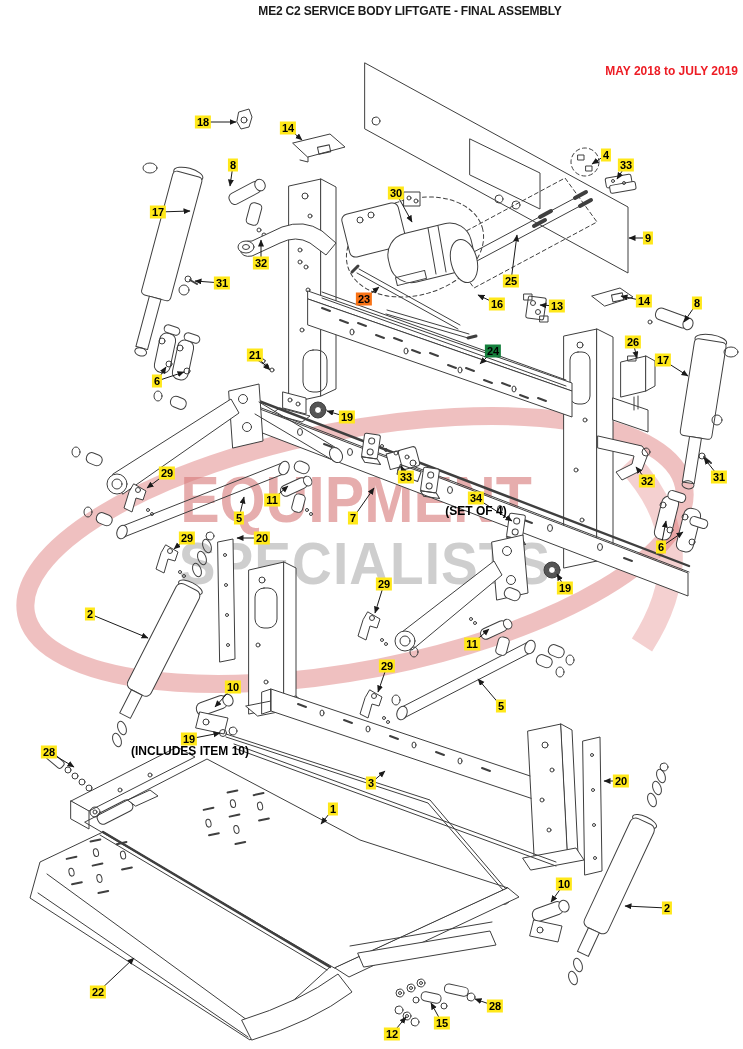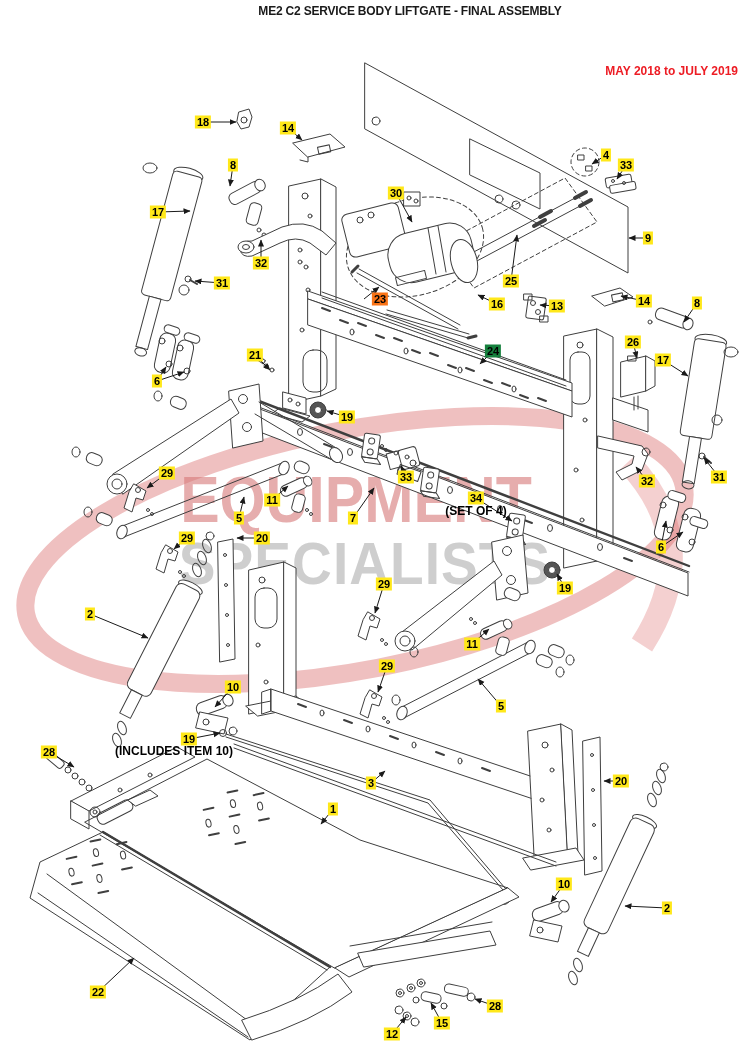--- a/index.html
+++ b/index.html
@@ -698,21 +698,21 @@
       <div class="callout" style="left: 233px; top: 165px; background: rgb(255, 232, 26); color: rgb(0, 0, 0);">8</div>
       <div class="callout" style="left: 158px; top: 212px; background: rgb(255, 232, 26); color: rgb(0, 0, 0);">17</div>
       <div class="callout" style="left: 261px; top: 263px; background: rgb(255, 232, 26); color: rgb(0, 0, 0);">32</div>
       <div class="callout" style="left: 222px; top: 283px; background: rgb(255, 232, 26); color: rgb(0, 0, 0);">31</div>
       <div class="callout" style="left: 396px; top: 193px; background: rgb(255, 232, 26); color: rgb(0, 0, 0);">30</div>
       <div class="callout" style="left: 606px; top: 155px; background: rgb(255, 232, 26); color: rgb(0, 0, 0);">4</div>
       <div class="callout" style="left: 626px; top: 165px; background: rgb(255, 232, 26); color: rgb(0, 0, 0);">33</div>
       <div class="callout" style="left: 648px; top: 238px; background: rgb(255, 232, 26); color: rgb(0, 0, 0);">9</div>
       <div class="callout" style="left: 511px; top: 281px; background: rgb(255, 232, 26); color: rgb(0, 0, 0);">25</div>
       <div class="callout" style="left: 497px; top: 304px; background: rgb(255, 232, 26); color: rgb(0, 0, 0);">16</div>
-      <div class="callout" style="left: 380px; top: 299px; background: #f97316; color: rgb(0, 0, 0);">23</div>
+      <div class="callout" style="left: 364px; top: 299px; background: #f97316; color: rgb(0, 0, 0);">23</div>
       <div class="callout" style="left: 557px; top: 306px; background: rgb(255, 232, 26); color: rgb(0, 0, 0);">13</div>
       <div class="callout" style="left: 644px; top: 301px; background: rgb(255, 232, 26); color: rgb(0, 0, 0);">14</div>
       <div class="callout" style="left: 697px; top: 303px; background: rgb(255, 232, 26); color: rgb(0, 0, 0);">8</div>
       <div class="callout" style="left: 633px; top: 342px; background: rgb(255, 232, 26); color: rgb(0, 0, 0);">26</div>
       <div class="callout" style="left: 663px; top: 360px; background: rgb(255, 232, 26); color: rgb(0, 0, 0);">17</div>
       <div class="callout" style="left: 493px; top: 351px; background: #15803d; color: rgb(0, 0, 0);">24</div>
       <div class="callout" style="left: 255px; top: 355px; background: rgb(255, 232, 26); color: rgb(0, 0, 0);">21</div>
       <div class="callout" style="left: 157px; top: 381px; background: rgb(255, 232, 26); color: rgb(0, 0, 0);">6</div>
       <div class="callout" style="left: 347px; top: 417px; background: rgb(255, 232, 26); color: rgb(0, 0, 0);">19</div>
       <div class="callout" style="left: 167px; top: 473px; background: rgb(255, 232, 26); color: rgb(0, 0, 0);">29</div>
@@ -728,21 +728,21 @@
       <div class="callout" style="left: 262px; top: 538px; background: rgb(255, 232, 26); color: rgb(0, 0, 0);">20</div>
       <div class="callout" style="left: 661px; top: 547px; background: rgb(255, 232, 26); color: rgb(0, 0, 0);">6</div>
       <div class="callout" style="left: 565px; top: 588px; background: rgb(255, 232, 26); color: rgb(0, 0, 0);">19</div>
       <div class="callout" style="left: 384px; top: 584px; background: rgb(255, 232, 26); color: rgb(0, 0, 0);">29</div>
       <div class="callout" style="left: 90px; top: 614px; background: rgb(255, 232, 26); color: rgb(0, 0, 0);">2</div>
       <div class="callout" style="left: 472px; top: 644px; background: rgb(255, 232, 26); color: rgb(0, 0, 0);">11</div>
       <div class="callout" style="left: 387px; top: 666px; background: rgb(255, 232, 26); color: rgb(0, 0, 0);">29</div>
       <div class="callout" style="left: 501px; top: 706px; background: rgb(255, 232, 26); color: rgb(0, 0, 0);">5</div>
       <div class="callout" style="left: 233px; top: 687px; background: rgb(255, 232, 26); color: rgb(0, 0, 0);">10</div>
       <div class="callout" style="left: 189px; top: 739px; background: rgb(255, 232, 26); color: rgb(0, 0, 0);">19</div>
-      <div class="callout-sub" style="left: 174px; top: 751px;">(INCLUDES ITEM 10)</div>
+      <div class="callout-sub" style="left: 190px; top: 751px;">(INCLUDES ITEM 10)</div>
       <div class="callout" style="left: 49px; top: 752px; background: rgb(255, 232, 26); color: rgb(0, 0, 0);">28</div>
       <div class="callout" style="left: 371px; top: 783px; background: rgb(255, 232, 26); color: rgb(0, 0, 0);">3</div>
       <div class="callout" style="left: 621px; top: 781px; background: rgb(255, 232, 26); color: rgb(0, 0, 0);">20</div>
       <div class="callout" style="left: 333px; top: 809px; background: rgb(255, 232, 26); color: rgb(0, 0, 0);">1</div>
       <div class="callout" style="left: 564px; top: 884px; background: rgb(255, 232, 26); color: rgb(0, 0, 0);">10</div>
       <div class="callout" style="left: 667px; top: 908px; background: rgb(255, 232, 26); color: rgb(0, 0, 0);">2</div>
       <div class="callout" style="left: 98px; top: 992px; background: rgb(255, 232, 26); color: rgb(0, 0, 0);">22</div>
       <div class="callout" style="left: 495px; top: 1006px; background: rgb(255, 232, 26); color: rgb(0, 0, 0);">28</div>
       <div class="callout" style="left: 442px; top: 1023px; background: rgb(255, 232, 26); color: rgb(0, 0, 0);">15</div>
       <div class="callout" style="left: 392px; top: 1034px; background: rgb(255, 232, 26); color: rgb(0, 0, 0); text-align: right;">12</div>

